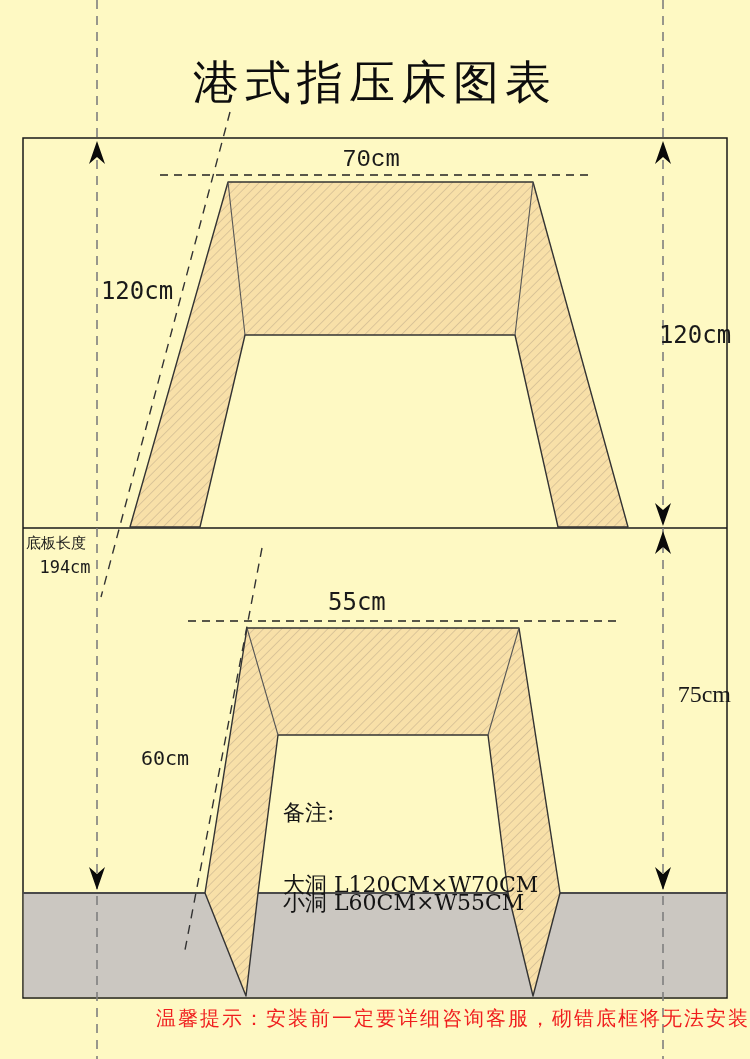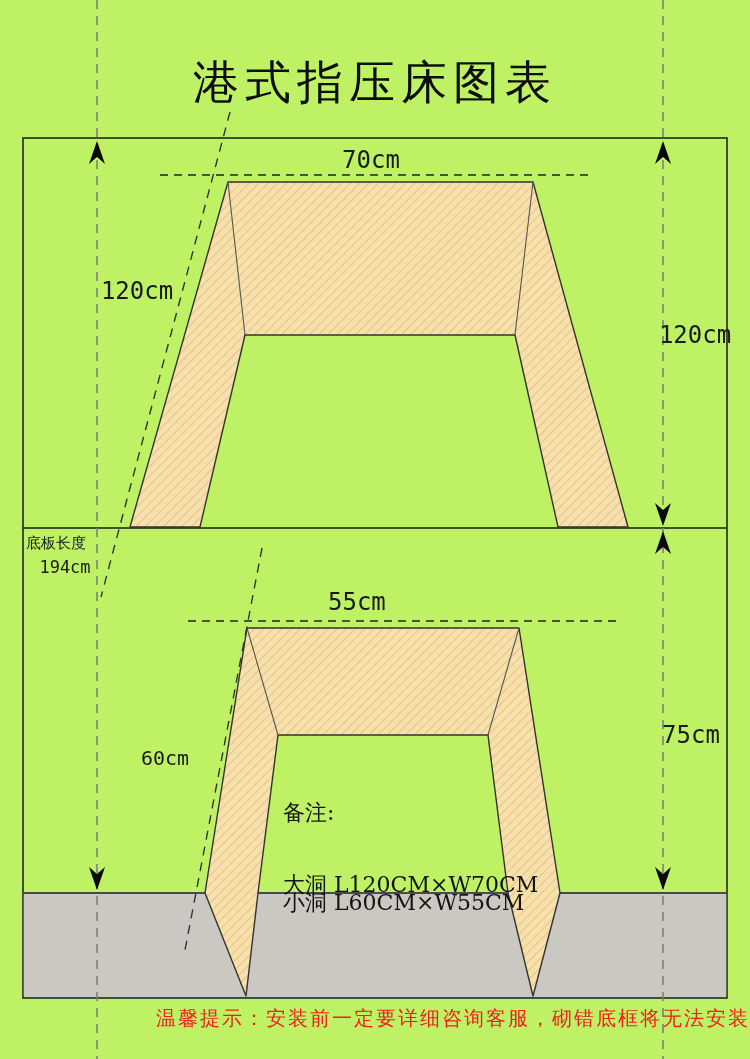--- a/index.html
+++ b/index.html
@@ -1,30 +1,30 @@
 <!DOCTYPE html>
 <html><head>
 <meta charset="utf-8">
 <style>
   html,body{margin:0;padding:0;background:#ffffff;}
-  .page{position:relative;width:750px;height:1059px;background:#bef264;overflow:hidden;
+  .page{position:relative;width:750px;height:1059px;background:#fef9c3;overflow:hidden;
         font-family:"DejaVu Sans","Liberation Sans",sans-serif;}
   svg{position:absolute;left:0;top:0;}
   .lbl{position:absolute;color:#1a1a1a;white-space:nowrap;z-index:5;}
   .mono{font-family:"DejaVu Sans Mono","Liberation Mono",monospace;}
   .kai{font-family:"DejaVu Serif","Liberation Serif",serif;text-align:right;}
   .title{left:0;right:0;top:52px;text-align:center;font-size:46px;letter-spacing:6px;color:#0d0d0d;}
-  .l70   {left:301px;top:146px;width:140px;text-align:center;font-size:24px;}
+  .l70   {left:301px;top:146px;width:140px;text-align:center;font-size:24px;font-family:Liberation Mono, monospace;}
   .l120L {left:97px; top:277px;width:80px; text-align:center;font-size:24px;}
   .l120R {left:655px;top:321px;width:80px; text-align:center;font-size:24px;}
   .bb1   {left:26px; top:534px;width:78px; text-align:left;font-size:15px;}
   .bb2   {left:28px; top:557px;width:74px; text-align:center;font-size:17px;}
   .l55   {left:328px;top:588px;width:110px;font-size:24px;}
   .l60   {left:125px;top:746px;width:80px; text-align:center;font-size:20px;}
-  .l75   {left:651px;top:721px;width:80px; text-align:center;font-size:24px;}
+  .l75   {left:651px;top:681px;width:80px; text-align:right;font-size:24px;font-family:Liberation Serif, serif;}
   .note  {left:283px;font-size:22px;color:#141414;}
   .nh    {top:798px;}
   .n1    {top:864px;margin-top:24px;}
   .n2    {top:870px;}
   .n3    {top:901px;}
   .footer{left:0;right:0;top:1005px;text-align:right;font-size:20px;letter-spacing:2px;color:#f01e1e;}
 </style>
 </head>
 <body>
 

